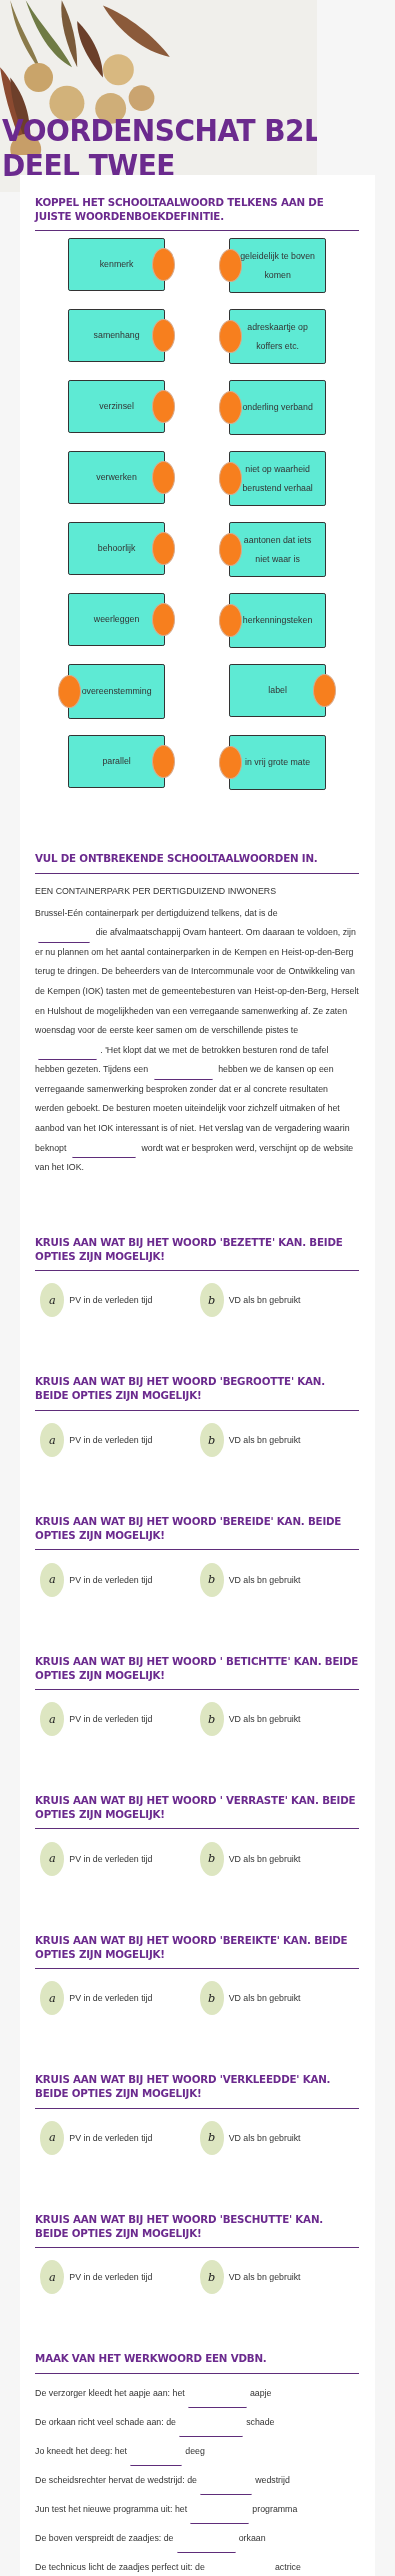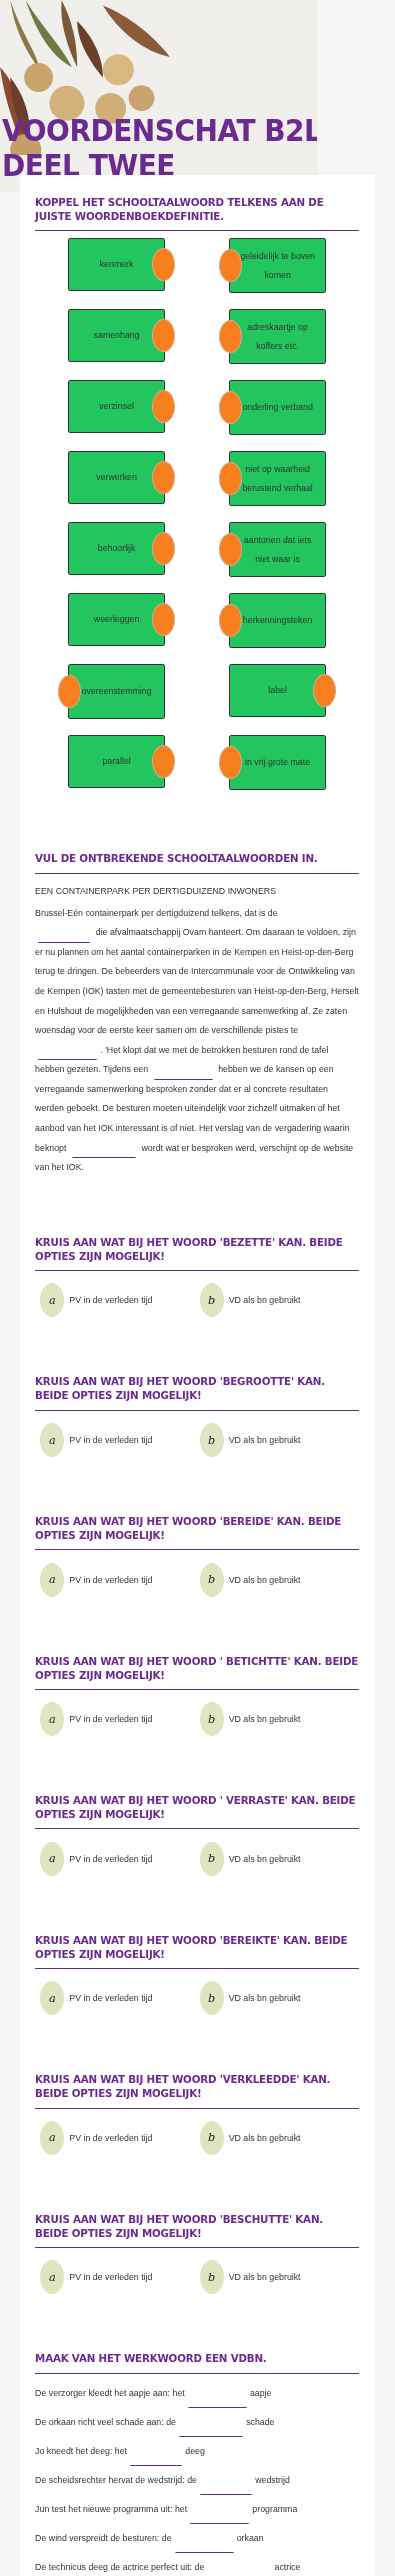--- a/index.html
+++ b/index.html
@@ -20,21 +20,21 @@
     font-size: 10.3px; line-height: 14px; text-transform: uppercase; letter-spacing: -0.2px;
     padding-bottom: 7.2px; border-bottom: 0.8px solid #5f2d7a; }
   .gap-lg { height: 57px; }
   .gap-md { height: 45px; }
 
   
   .match { padding: 7.2px 0 0 0; }
   .match-row { display: flex; justify-content: space-between; padding: 0 33px; margin-top: 0; height: 71px; align-items: flex-start; }
   .m-box { position: relative; width: 97px; min-height: 53px; border: 0.5px solid #333; border-radius: 2.1px;
     display: flex; align-items: center; justify-content: center; text-align: center;
-    font-size: 8.8px; line-height: 19px; color: #333; padding: 0 7.2px; background: #22c55e; }
+    font-size: 8.8px; line-height: 19px; color: #333; padding: 0 7.2px; background: #5eead4; }
   .m-box.right { min-height: 55px; }
   .dot { position: absolute; top: 50%; width: 23px; height: 33px; margin-top: -16.5px; border-radius: 50%;
     background: #f77f1e; border: 0.5px solid #d9a98a; }
   .m-box.left .dot { right: -11.3px; }
   .m-box.right .dot { left: -11.3px; }
 
   
   .cloze-heading { font-size: 8.8px; color: #333; margin: 10.3px 0 4.1px 0; line-height: 15.5px; }
   .cloze { font-size: 8.8px; line-height: 19.6px; color: #333; }
   .blank { display: inline-block; width: 52px; height: 13.4px; border-bottom: 0.8px solid #5f2d7a;
@@ -301,21 +301,21 @@
   <div class="gap-lg"></div>
 
   <section class="section">
     <h2 class="sec-title">Maak van het werkwoord een vdbn.</h2>
     <div class="sent-list">
       <div class="sent"><span>De verzorger kleedt het aapje aan: het</span><span class="blank w115"></span><span>aapje</span></div>
       <div class="sent"><span>De orkaan richt veel schade aan: de</span><span class="blank w125"></span><span>schade</span></div>
       <div class="sent"><span>Jo kneedt het deeg: het</span><span class="blank"></span><span>deeg</span></div>
       <div class="sent"><span>De scheidsrechter hervat de wedstrijd: de</span><span class="blank"></span><span>wedstrijd</span></div>
       <div class="sent"><span>Jun test het nieuwe programma uit: het</span><span class="blank w115"></span><span>programma</span></div>
-      <div class="sent"><span>De wind verspreidt de besturen: de</span><span class="blank w115"></span><span>orkaan</span></div>
-      <div class="sent"><span>De technicus deeg de actrice perfect uit: de</span><span class="blank w125"></span><span>actrice</span></div>
+      <div class="sent"><span>De boven verspreidt de zaadjes: de</span><span class="blank w115"></span><span>orkaan</span></div>
+      <div class="sent"><span>De technicus licht de zaadjes perfect uit: de</span><span class="blank w125"></span><span>actrice</span></div>
       <div class="sent"></div>
 
     </div>
   </section>
 
 </div>
 
 
 </body></html>

